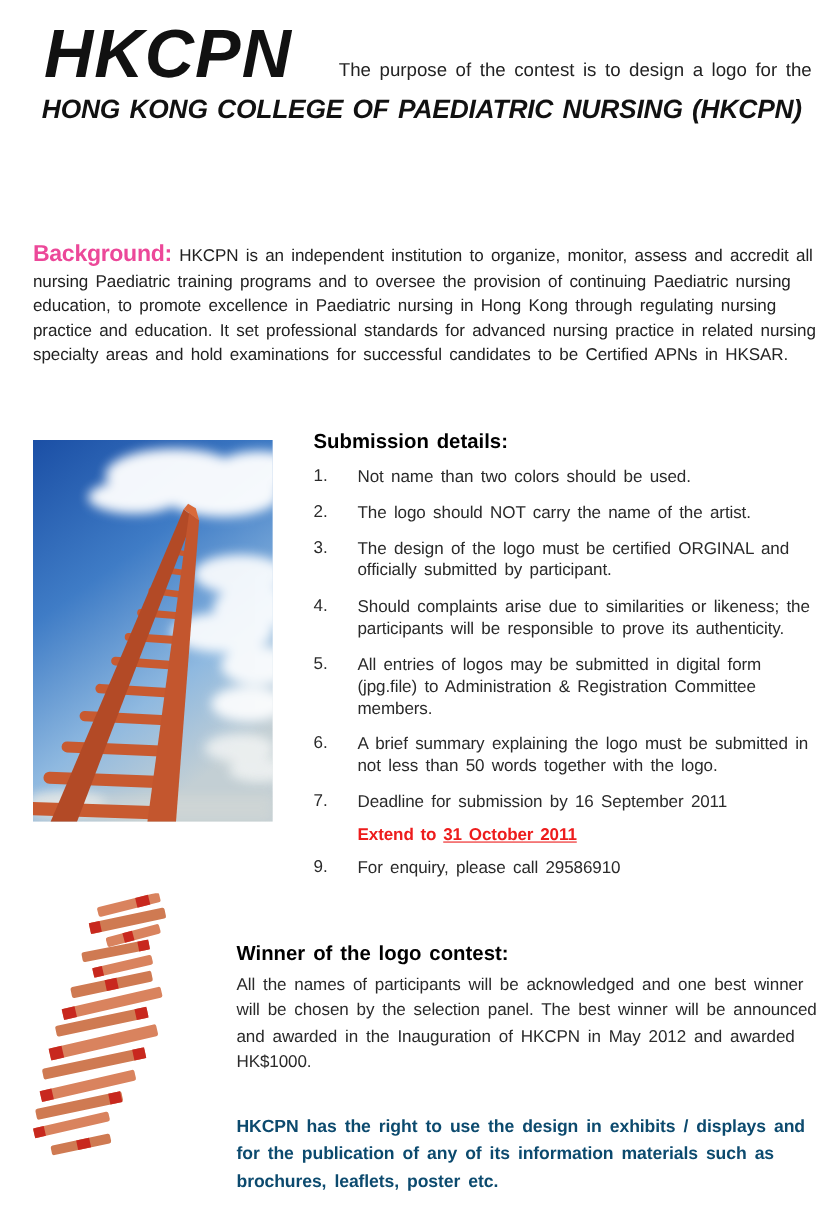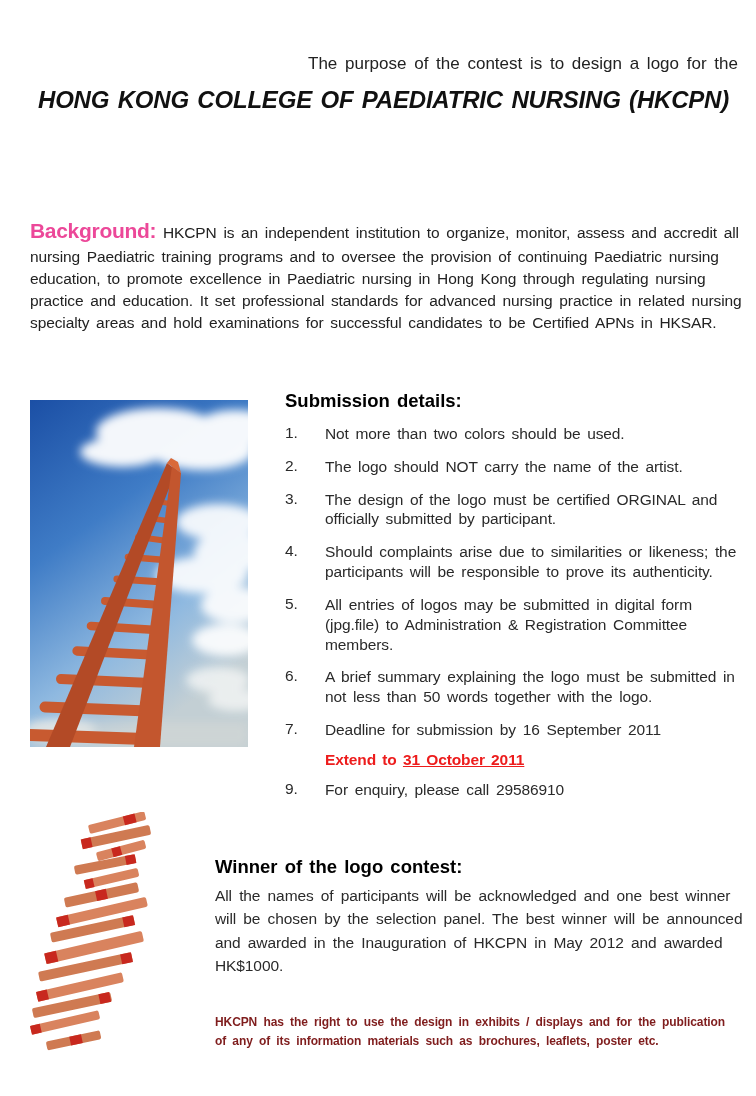--- a/index.html
+++ b/index.html
@@ -79,29 +79,30 @@
   }
   .winner-heading{
     font-size:18.5px;font-weight:bold;color:#000000;
     margin:0 0 6px 0;word-spacing:2px;
   }
   .winner-text{
     font-size:15.5px;line-height:1.5;color:#2a2a2a;
     word-spacing:3px;letter-spacing:-0.1px;margin:0 0 36px 0;
   }
   .rights-text{
-    font-size:12px;font-weight:bold;line-height:1.55;color:#7f1d1d;
+    font-size:16px;font-weight:bold;line-height:1.55;color:#0c4a6e;
     word-spacing:3px;letter-spacing:-0.1px;margin:0;width:520px;
   }
 </style>
 </head>
 <body>
 
 <div class="page">
 
+  <div class="acronym">HKCPN</div>
   <div class="tagline">The purpose of the contest is to design a logo for the</div>
   <div class="college-name">HONG KONG COLLEGE OF PAEDIATRIC NURSING (HKCPN)</div>
 
   <p class="background-para"><span class="background-label">Background:</span><span> HKCPN is an independent institution to organize, monitor, assess and accredit all nursing Paediatric training programs and to oversee the provision of continuing Paediatric nursing education, to promote excellence in Paediatric nursing in Hong Kong through regulating nursing practice and education.  It set professional standards for advanced nursing practice in related nursing specialty areas and hold examinations for successful candidates to be Certified APNs in HKSAR.</span></p>
 
   <div class="ladder-figure">
     <svg width="218" height="347" viewBox="0 0 218 347">
       <defs>
         <linearGradient id="sky" x1="0" y1="0" x2="0.45" y2="1">
           <stop offset="0" stop-color="#1b4fa5"></stop>
@@ -154,21 +155,21 @@
       <polygon points="104,347 130,347 151,73 142,66" fill="#c3562e"></polygon>
       <polygon points="137,63 151,73 148,62 141,58" fill="#d96a3a"></polygon>
     </svg>
   </div>
 
   <div class="submission">
     <div class="submission-heading">Submission details:</div>
 
     <div class="sub-row">
       <span class="sub-num">1.</span>
-      <span class="sub-text">Not more than two colors should be used.</span>
+      <span class="sub-text">Not name than two colors should be used.</span>
     </div>
     <div class="sub-row">
       <span class="sub-num">2.</span>
       <span class="sub-text">The logo should NOT carry the name of the artist.</span>
     </div>
     <div class="sub-row">
       <span class="sub-num">3.</span>
       <span class="sub-text">The design of the logo must be certified ORGINAL and officially submitted by participant.</span>
     </div>
     <div class="sub-row">

